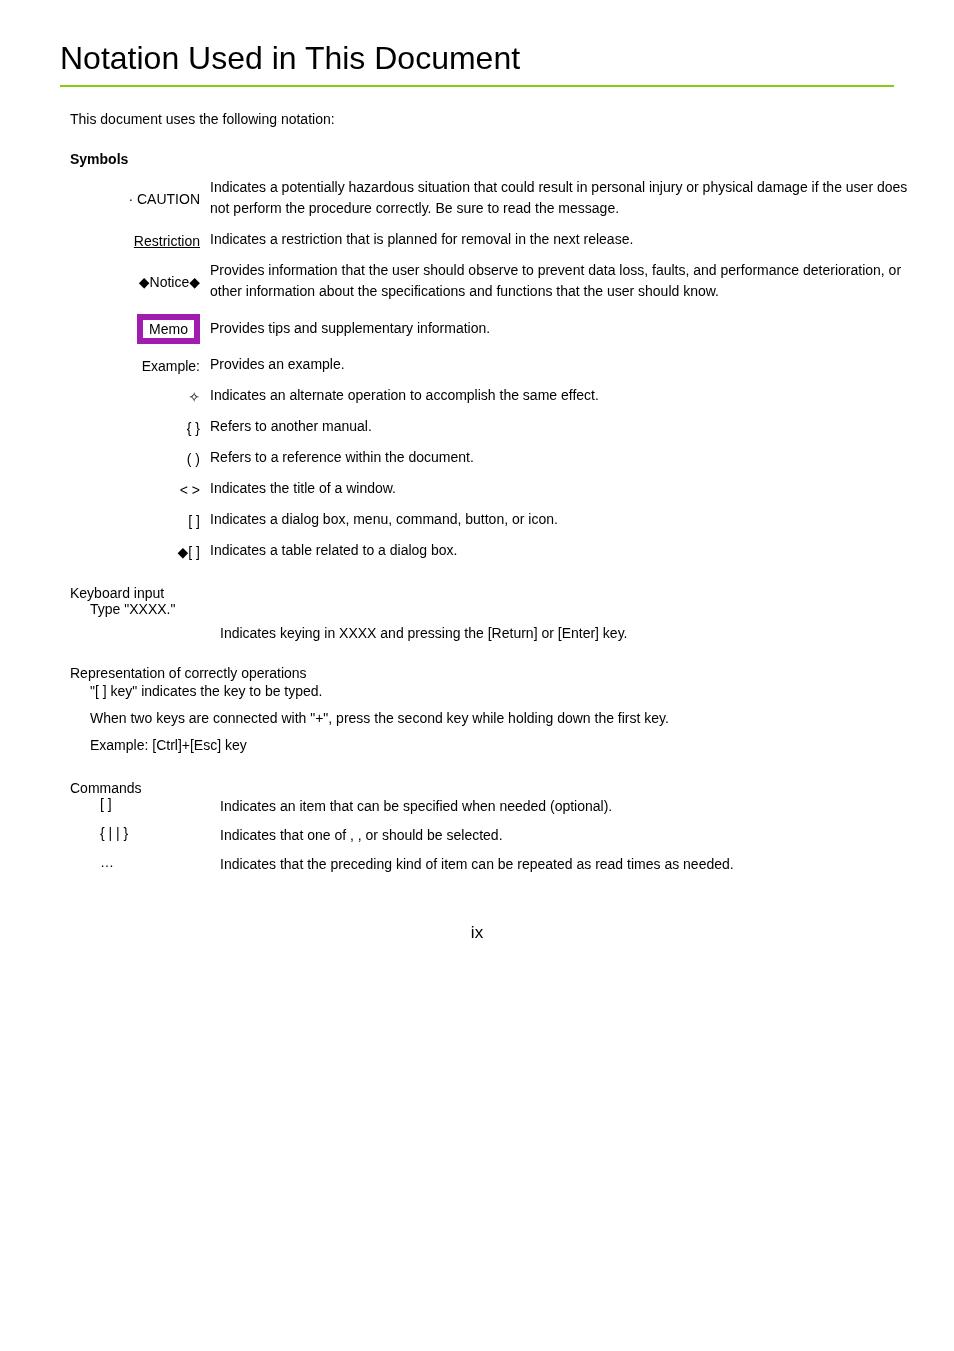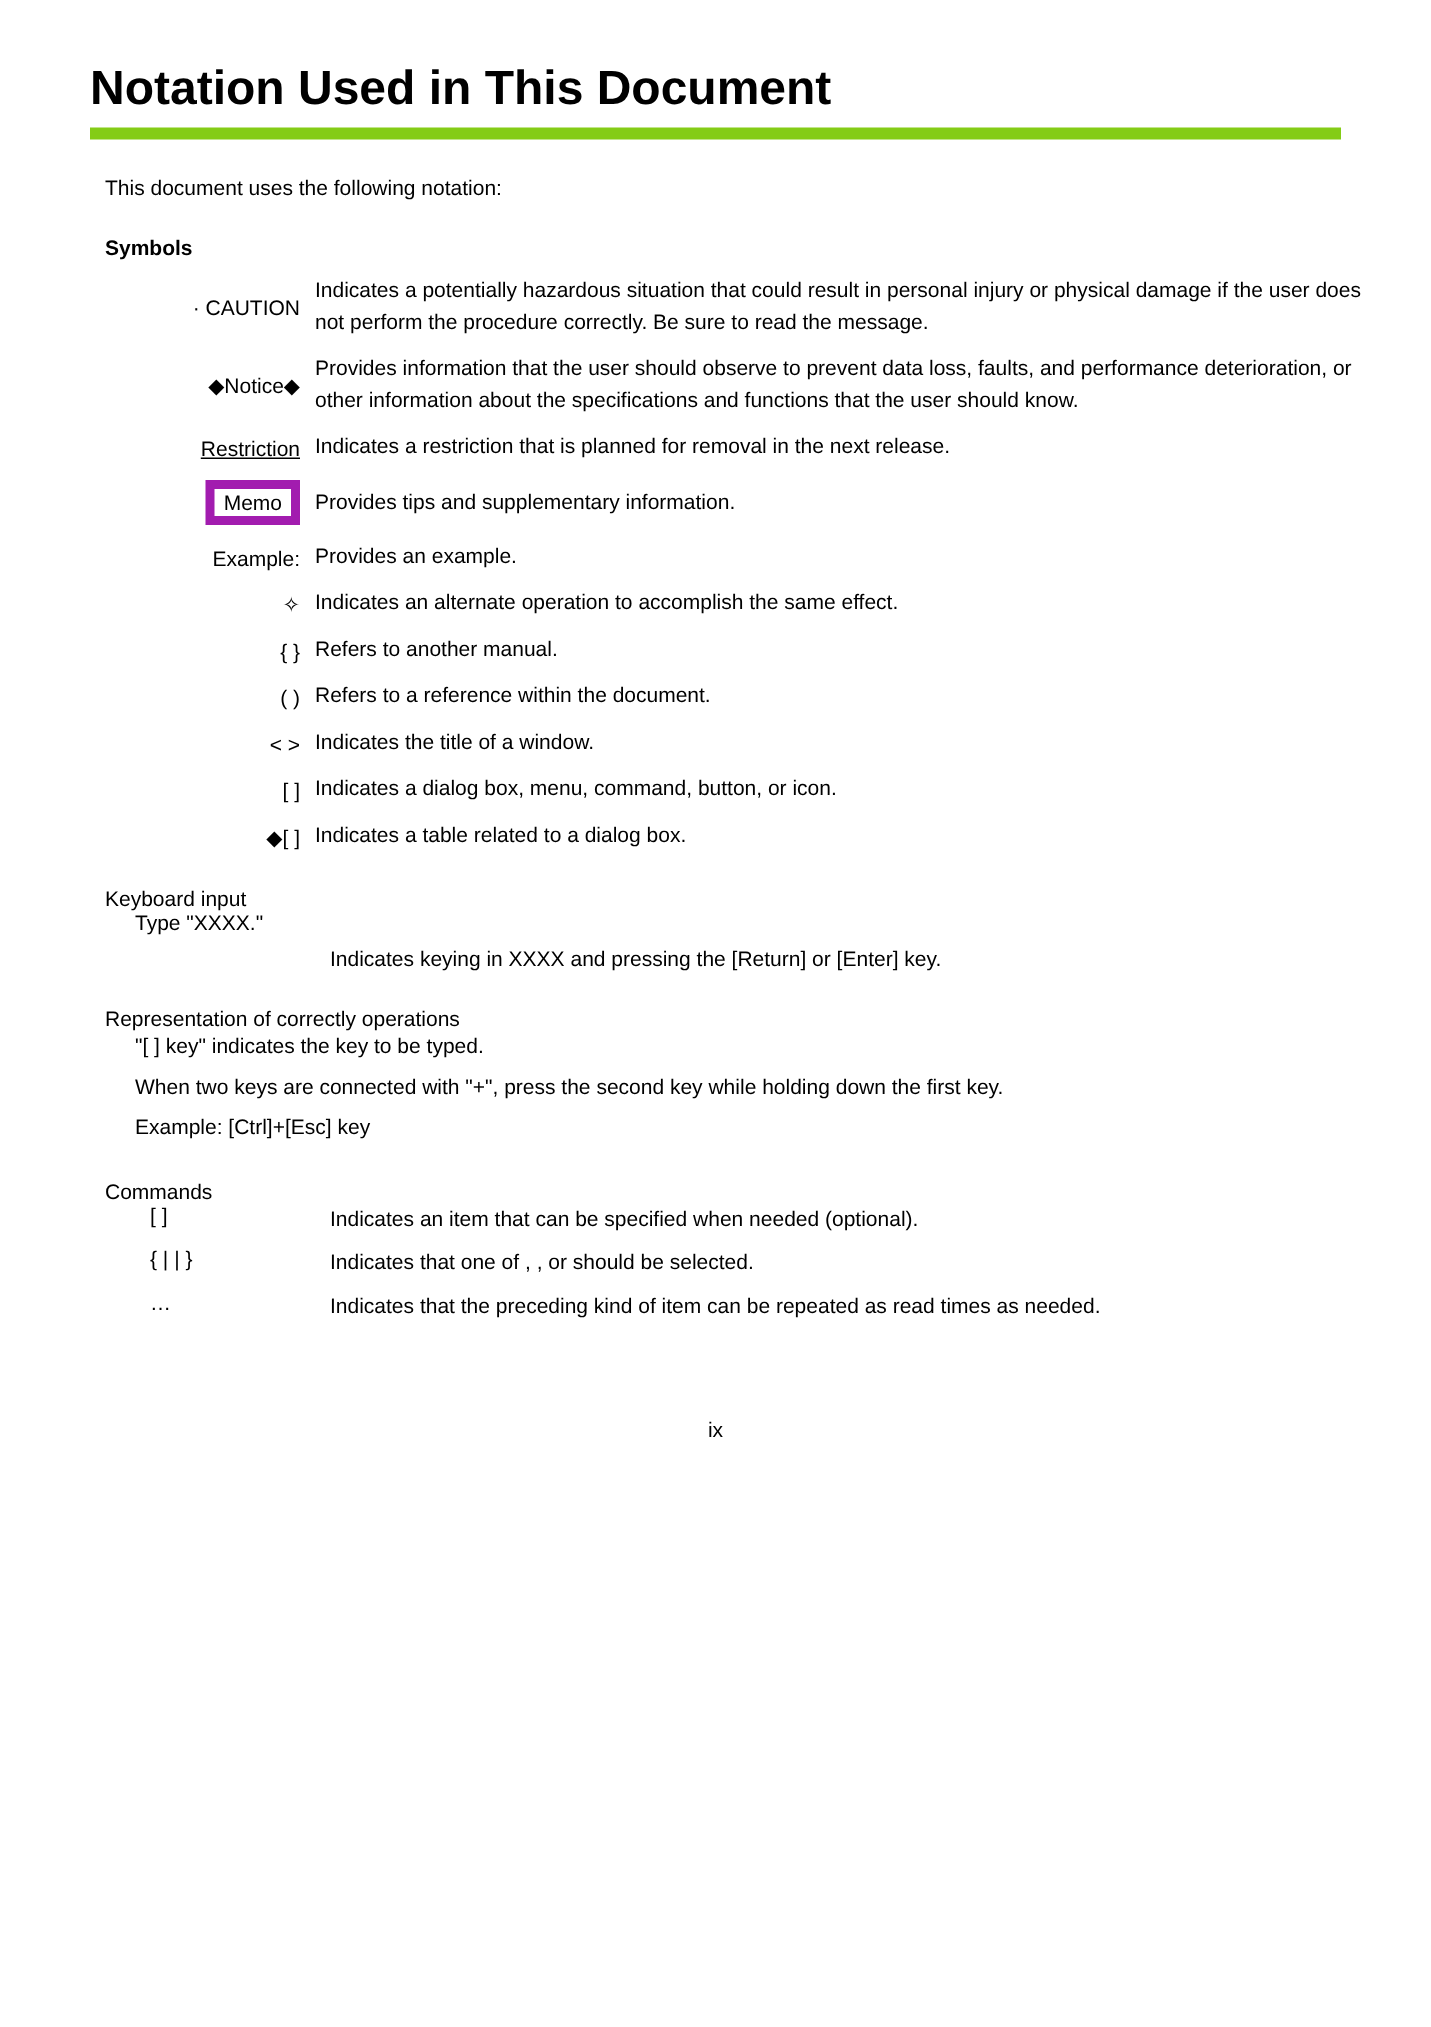--- a/index.html
+++ b/index.html
@@ -7,22 +7,22 @@
       font-family: Arial, Helvetica, sans-serif;
       font-size: 14px;
       color: #000;
       background: #fff;
       width: 954px;
       min-height: 1351px;
       padding: 40px 60px 60px 60px;
     }
     h1 {
       font-size: 32px;
-      font-weight: bold;
-      border-bottom: 8px solid #84cc16;
+      font-weight: normal;
+      border-bottom: 2px solid #84cc16;
       padding-bottom: 8px;
       margin-bottom: 24px;
     }
     .intro {
       margin-bottom: 24px;
       margin-left: 10px;
     }
     .section-label {
       font-weight: bold;
       margin-bottom: 10px;
@@ -106,49 +106,49 @@
       min-width: 120px;
       width: 120px;
       flex-shrink: 0;
     }
     .commands-table .col-desc {
       flex: 1;
       line-height: 1.5;
     }
     .page-number {
       text-align: center;
-      margin-top: 64px;
-      font-size: 14px;
+      margin-top: 48px;
+      font-size: 17px;
     }
   </style>
 </head>
 <body>
 
 <h1>Notation Used in This Document</h1>
 
 <p class="intro">This document uses the following notation:</p>
 
 <div class="section-label">
   <span>Symbols</span>
 </div>
 <div class="symbols-table">
 
   <div class="row">
     <div class="col-symbol">· CAUTION</div>
     <div class="col-desc">Indicates a potentially hazardous situation that could result in personal injury or physical damage if the user does not perform the procedure correctly.   Be sure to read the message.</div>
   </div>
 
   <div class="row">
+    <div class="col-symbol"><span class="restriction-underline">Restriction</span></div>
+    <div class="col-desc">Indicates a restriction that is planned for removal in the next release.</div>
+  </div>
+
+  <div class="row">
     <div class="col-symbol">◆Notice◆</div>
     <div class="col-desc">Provides information that the user should observe to prevent data loss, faults, and performance deterioration, or other information about the specifications and functions that the user should know.</div>
-  </div>
-
-  <div class="row">
-    <div class="col-symbol"><span class="restriction-underline">Restriction</span></div>
-    <div class="col-desc">Indicates a restriction that is planned for removal in the next release.</div>
   </div>
 
   <div class="row">
     <div class="col-symbol"><span class="memo-box">Memo</span></div>
     <div class="col-desc">Provides tips and supplementary information.</div>
   </div>
 
   <div class="row">
     <div class="col-symbol">Example:</div>
     <div class="col-desc">Provides an example.</div>

